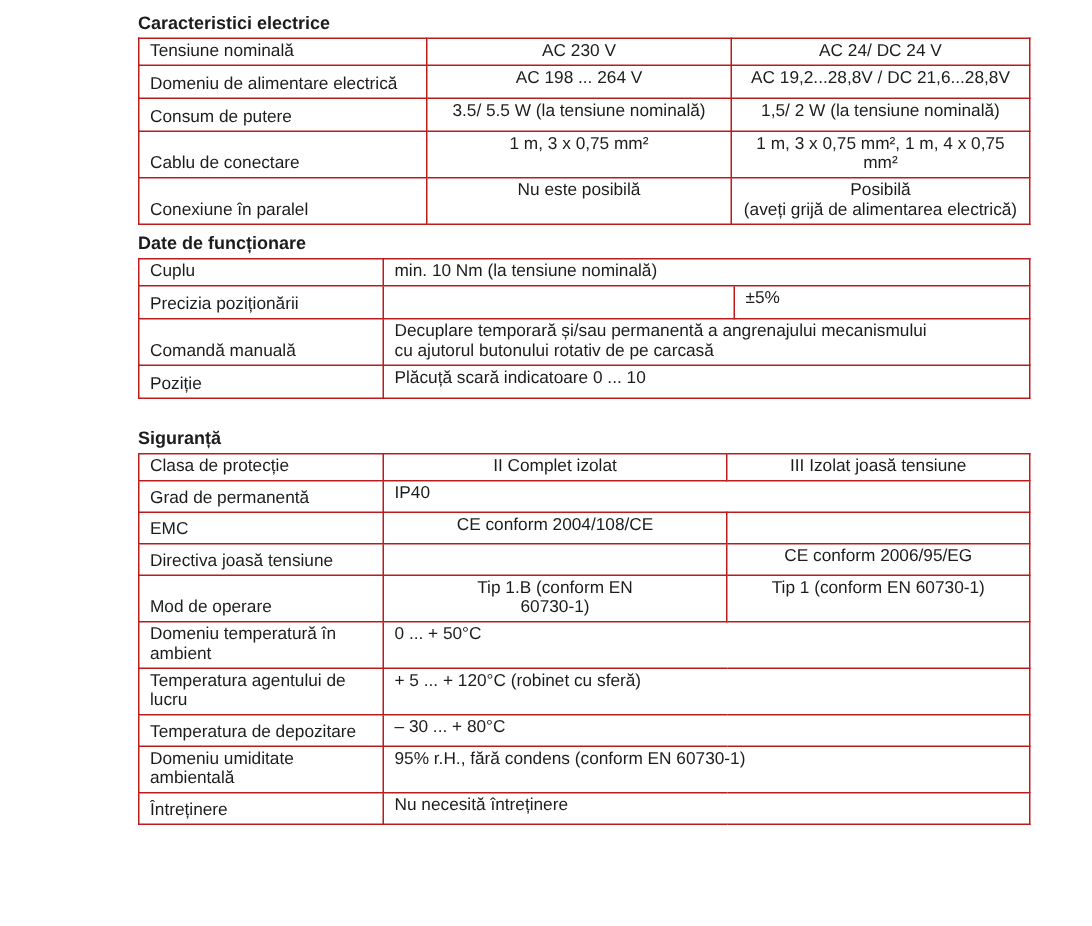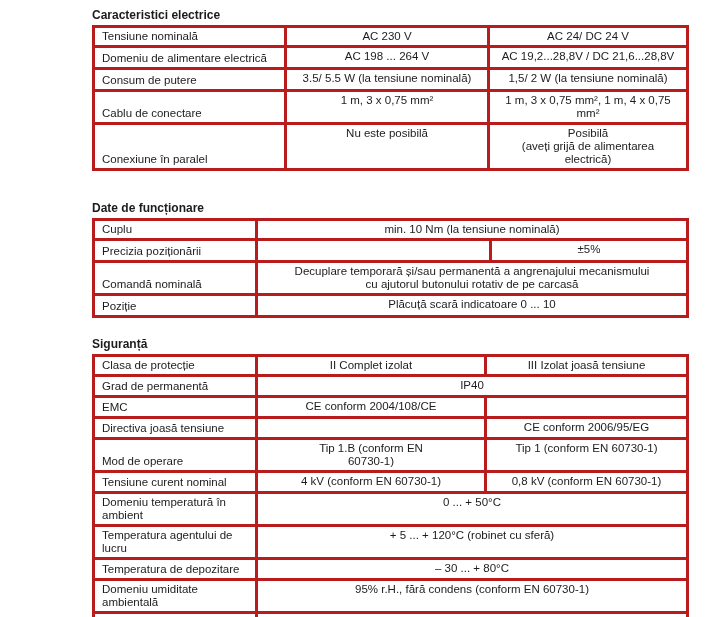--- a/index.html
+++ b/index.html
@@ -19,38 +19,38 @@
     width: 728px;
     height: 617px;
     border-radius: 28px;
   }
   .sec-title {
     font-size: 12px;
     line-height: 16px;
     font-weight: bold;
     margin: 0 0 2px 0;
   }
-  .gap-lg { margin-top: 29px; }
+  .gap-lg { margin-top: 4px; }
   .gap-sm { margin-top: 18px; }
   table.spec {
     border-collapse: collapse;
     table-layout: fixed;
     width: 594px;
   }
   table.spec td {
-    border: 3px solid #b91c1c;
+    border: 1px solid #b91c1c;
     font-size: 11.5px;
     line-height: 13px;
     padding: 2px 7px;
     overflow: hidden;
     word-wrap: break-word;
   }
   td.lbl { vertical-align: bottom; padding-bottom: 4px; text-align: left; }
   td.val { vertical-align: top; text-align: center; }
-  td.ctr { vertical-align: top; text-align: center; }
+  td.ctr { vertical-align: top; }
   .pre { white-space: pre-line; margin-top: 17px; }
   tr.h18 { height: 18px; }
   tr.h22 { height: 22px; }
   tr.h21 { height: 21px; }
   tr.h26 { height: 26px; }
 </style>
 </head>
 <body>
 
 <div class="page">
@@ -103,21 +103,21 @@
         <tr class="h18">
       <td class="lbl">Cuplu</td>
       <td class="ctr" colspan="2">min. 10 Nm (la tensiune nominală)</td>
     </tr>
     <tr class="h22">
       <td class="lbl">Precizia poziționării</td>
       <td class="val"></td>
       <td class="ctr">±5%</td>
     </tr>
     <tr class="h26">
-      <td class="lbl">Comandă nominală</td>
+      <td class="lbl">Comandă manuală</td>
       <td class="ctr pre" colspan="2">Decuplare temporară și/sau permanentă a angrenajului mecanismului
 cu ajutorul butonului rotativ de pe carcasă</td>
     </tr>
     <tr class="h22">
       <td class="lbl">Poziție</td>
       <td class="ctr" colspan="2">Plăcuță scară indicatoare 0 ... 10</td>
     </tr>
   </tbody>
     </table>
 
@@ -148,25 +148,20 @@
       <td class="val"></td>
       <td class="val">CE conform 2006/95/EG</td>
     </tr>
     <tr class="h26">
       <td class="lbl">Mod de operare</td>
       <td class="val pre">Tip 1.B (conform EN
 60730-1)</td>
       <td class="val">Tip 1 (conform EN 60730-1)</td>
     </tr>
     <tr class="h21">
-      <td class="lbl">Tensiune curent nominal</td>
-      <td class="val">4 kV (conform EN 60730-1)</td>
-      <td class="val">0,8 kV (conform EN 60730-1)</td>
-    </tr>
-    <tr class="h21">
       <td class="lbl">Domeniu temperatură în ambient</td>
       <td class="ctr" colspan="2">0 ... + 50°C</td>
     </tr>
     <tr class="h21">
       <td class="lbl">Temperatura agentului de lucru</td>
       <td class="ctr" colspan="2">+ 5 ... + 120°C (robinet cu sferă)</td>
     </tr>
     <tr class="h21">
       <td class="lbl">Temperatura de depozitare</td>
       <td class="ctr" colspan="2">– 30 ... + 80°C</td>

